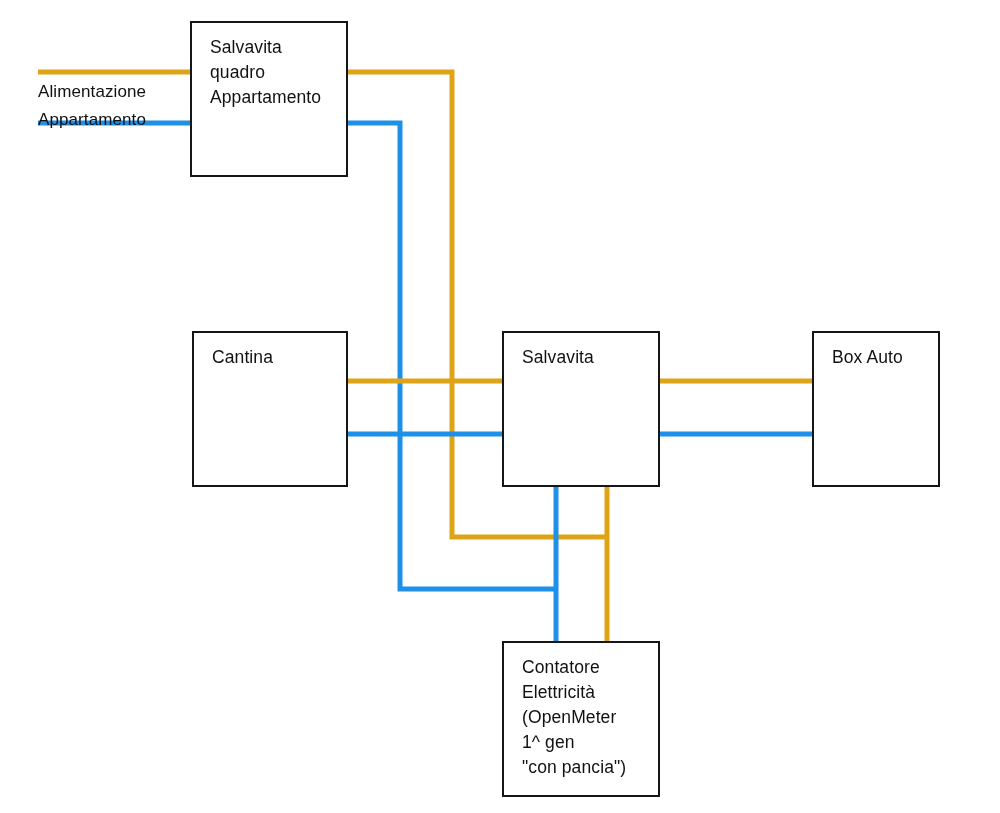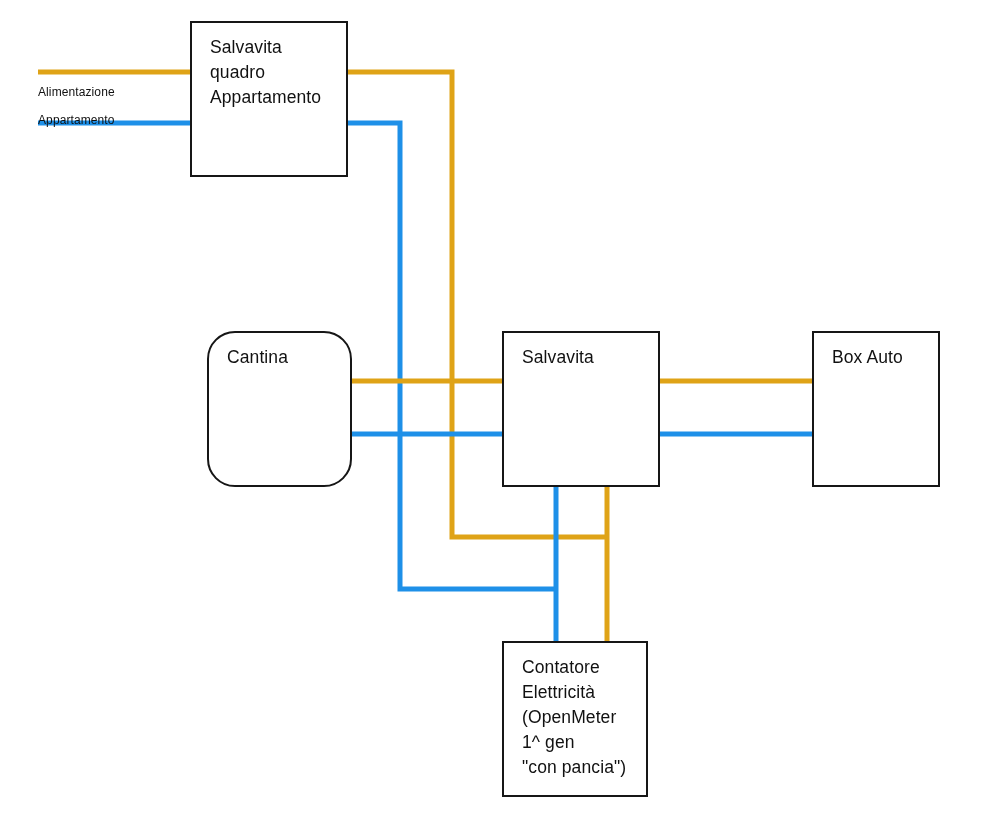--- a/index.html
+++ b/index.html
@@ -35,35 +35,35 @@
     top: 12px;
     right: 6px;
     font-size: 17.5px;
     line-height: 25px;
     color: #111111;
     white-space: pre-line;
     letter-spacing: 0.1px;
   }
   .free-text {
     position: absolute;
-    font-size: 12px;
+    font-size: 17px;
     line-height: 28px;
     color: #111111;
     white-space: pre-line;
     letter-spacing: 0.1px;
     z-index: 4;
   }
   #title-text { left: 520px; top: 186px; }
   #supply-text { left: 38px; top: 78px; z-index: 4; }
 
   #node-salvavita-quadro { left: 190px; top: 21px;  width: 158px; height: 156px; }
-  #node-cantina          { left: 207px; top: 331px; width: 145px; height: 156px; border-radius: 28px; }
+  #node-cantina          { left: 192px; top: 331px; width: 156px; height: 156px; }
   #node-salvavita        { left: 502px; top: 331px; width: 158px; height: 156px; }
   #node-box-auto         { left: 812px; top: 331px; width: 128px; height: 156px; }
-  #node-contatore        { left: 502px; top: 641px; width: 146px; height: 156px; }
+  #node-contatore        { left: 502px; top: 641px; width: 158px; height: 156px; }
 </style>
 </head>
 <body>
 
 <div id="canvas">
 
   <svg id="wires" viewBox="0 0 1000 813" xmlns="http://www.w3.org/2000/svg">
     <g fill="none" stroke-width="5" stroke-linecap="butt">
 
       <path d="M 38 72 L 192 72" stroke="#DFA317"></path>

